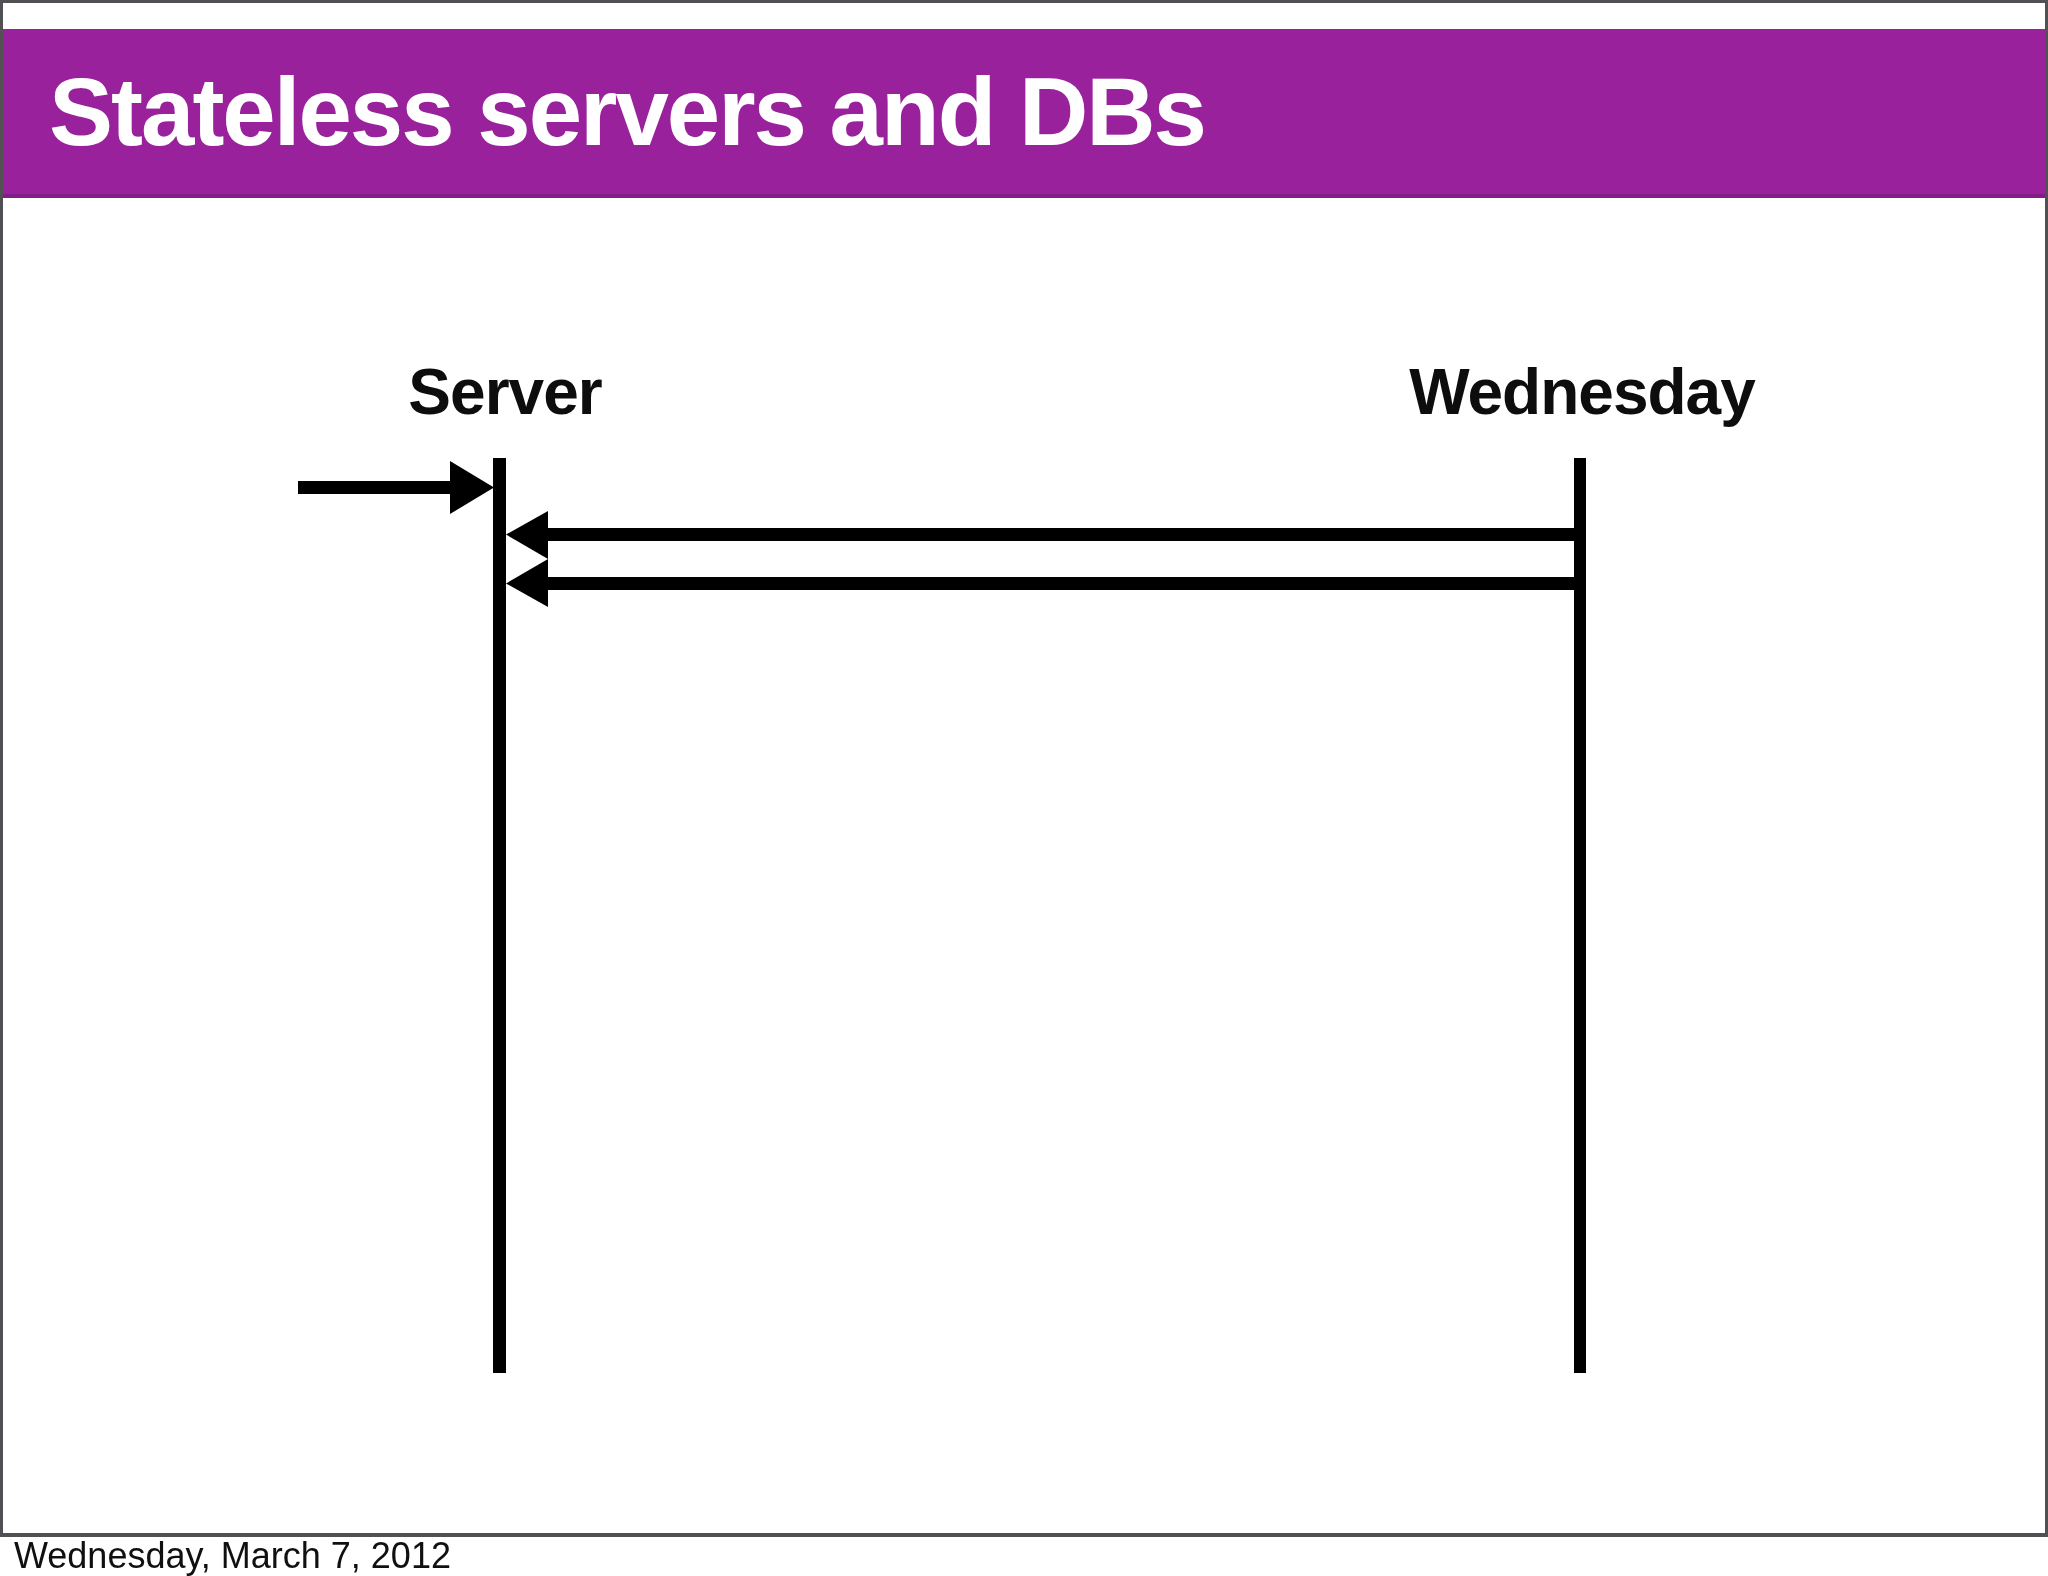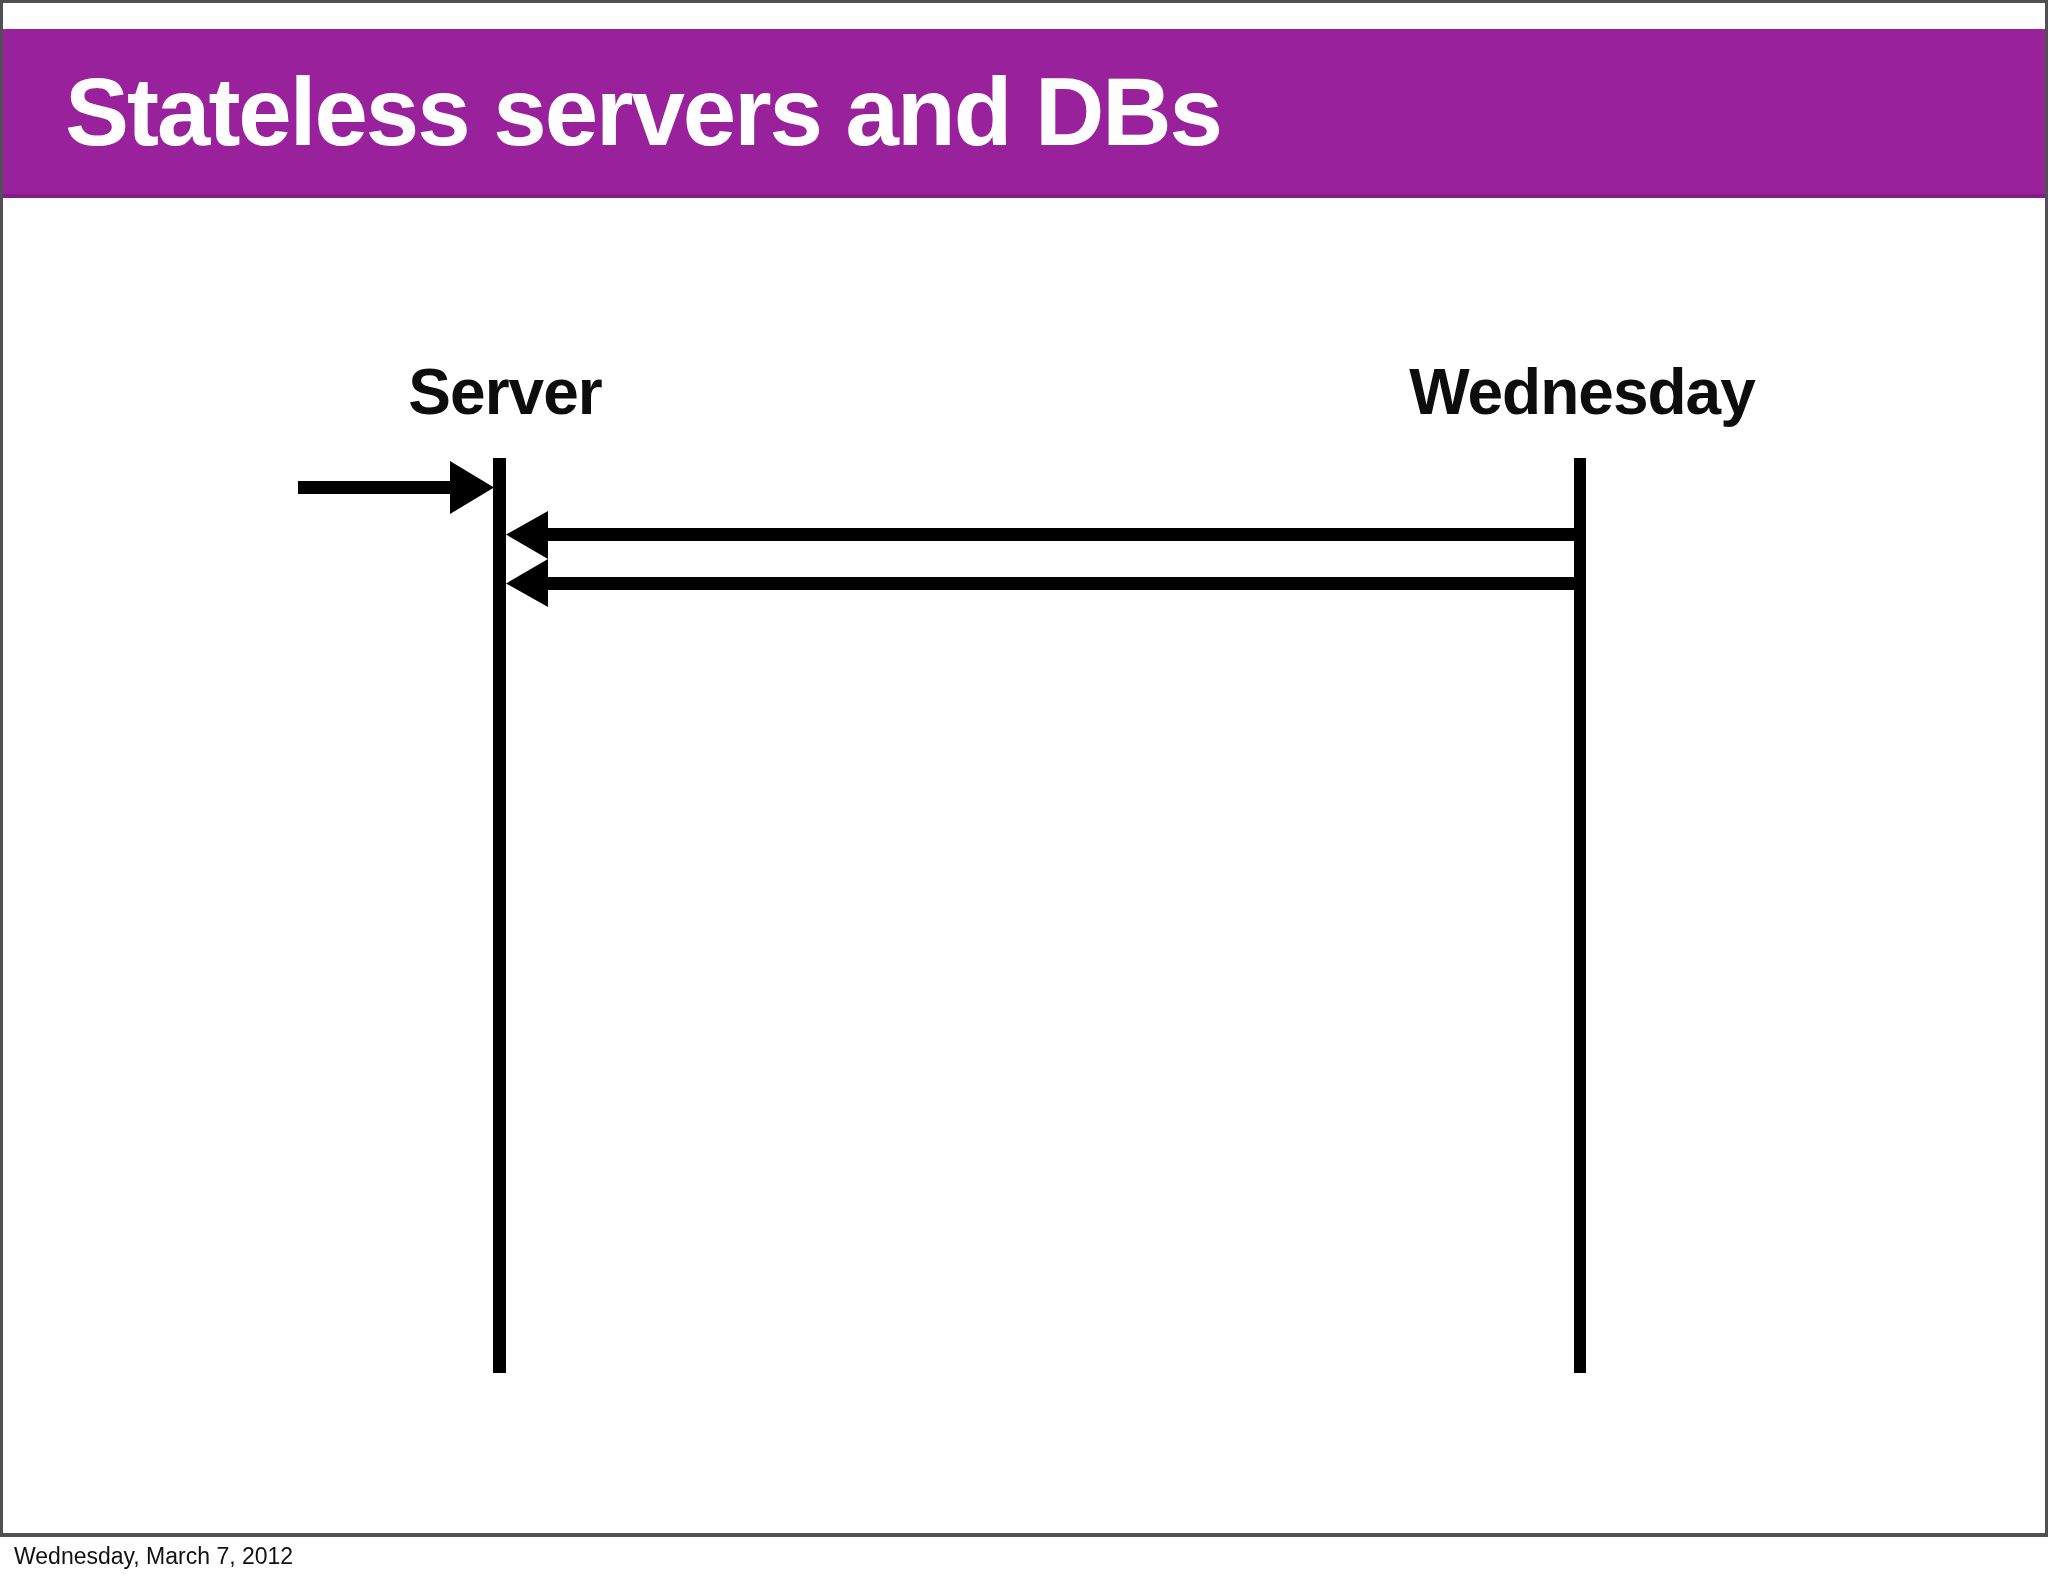--- a/index.html
+++ b/index.html
@@ -36,21 +36,21 @@
     position: absolute;
     left: 3px; top: 29px;
     width: 2042px; height: 165px;
     background: #99219B;
     border-bottom: 4px solid #821C86;
     display: flex;
     align-items: center;
     box-sizing: content-box;
   }
   .slide-title {
-    margin: 16px;
+    margin: 0;
     padding-left: 46px;
     color: #ffffff;
     font-size: 96px;
     font-weight: 700;
     letter-spacing: -2px;
     line-height: 1;
   }
   .actor-label {
     position: absolute;
     top: 360px;
@@ -67,21 +67,21 @@
   .actor-label.database { left: 1582px; }
   .diagram-svg {
     position: absolute;
     left: 0; top: 0;
     width: 2048px; height: 1576px;
   }
   .footer-date {
     position: absolute;
     left: 14px; top: 1541px;
     color: #101010;
-    font-size: 23px;
+    font-size: 36px;
     font-weight: 400;
     line-height: 30px;
     white-space: nowrap;
   }
 </style>
 </head>
 <body>
 
 <div class="frame-border-top"></div>
 <div class="frame-border-left"></div>

